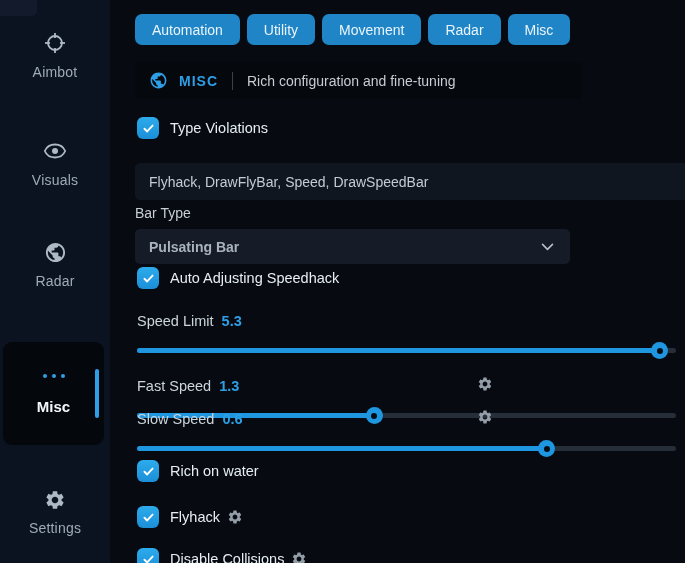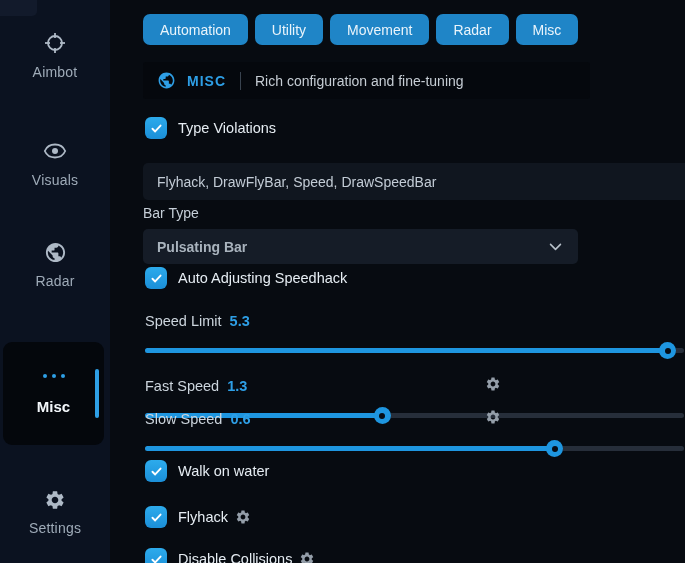--- a/index.html
+++ b/index.html
@@ -25,21 +25,21 @@
   .side-item.settings{top:489px;}
 
   .misc-tile{position:absolute;left:3px;top:342px;width:101px;height:103px;background:var(--bg-active-tile);
     border-radius:9px;cursor:pointer;}
   .misc-tile .dots{position:absolute;left:0;top:32px;width:100%;display:flex;justify-content:center;gap:5px;}
   .misc-tile .dots i{width:4px;height:4px;border-radius:50%;background:var(--accent);display:block;}
   .misc-tile .lbl{position:absolute;top:56px;width:100%;text-align:center;font-size:15px;font-weight:bold;color:#f3f7fb;}
   .misc-tile .active-bar{position:absolute;right:5px;top:27px;width:4px;height:49px;border-radius:2px;background:var(--accent);}
 
   
-  .content{position:absolute;left:135px;top:0;width:541px;height:563px;margin-left:8px;}
+  .content{position:absolute;left:135px;top:0;width:541px;height:563px;}
 
   .tabs{position:absolute;top:14px;left:0;display:flex;gap:7px;}
   .tab{height:31px;padding:0 17px;background:var(--tab-blue);border:none;border-radius:7px;
     color:#eaf4fb;font-size:14px;font-family:"Liberation Sans",sans-serif;display:flex;align-items:center;cursor:pointer;}
 
   .section-header{position:absolute;top:62px;left:0;width:447px;height:37px;background:var(--bg-header);
     border-radius:3px;display:flex;align-items:center;padding:0 14px;}
   .section-header .title{color:var(--accent);font-size:14px;font-weight:bold;letter-spacing:1px;margin-left:11px;}
   .section-header .divider{width:1px;height:18px;background:#39434f;margin:0 14px;}
   .section-header .subtitle{color:#c6cdd4;font-size:14px;}
@@ -248,21 +248,21 @@
         <div class="handle"></div>
       </div>
     </div>
 
     <div class="cb-row row-walk">
       <span class="checkbox">
         <svg width="13" height="13" viewBox="0 0 24 24">
             <path d="M4.5 12.5l5 5 10-11" fill="none" stroke="#fff" stroke-width="3.4" stroke-linecap="round" stroke-linejoin="round"></path>
           </svg>
       </span>
-      <span class="lbl">Walk on water</span>
+      <span class="lbl">Rich on water</span>
     </div>
 
     <div class="cb-row row-flyhack">
       <span class="checkbox">
         <svg width="13" height="13" viewBox="0 0 24 24">
             <path d="M4.5 12.5l5 5 10-11" fill="none" stroke="#fff" stroke-width="3.4" stroke-linecap="round" stroke-linejoin="round"></path>
           </svg>
       </span>
       <span class="lbl">
         <span>Flyhack</span>

